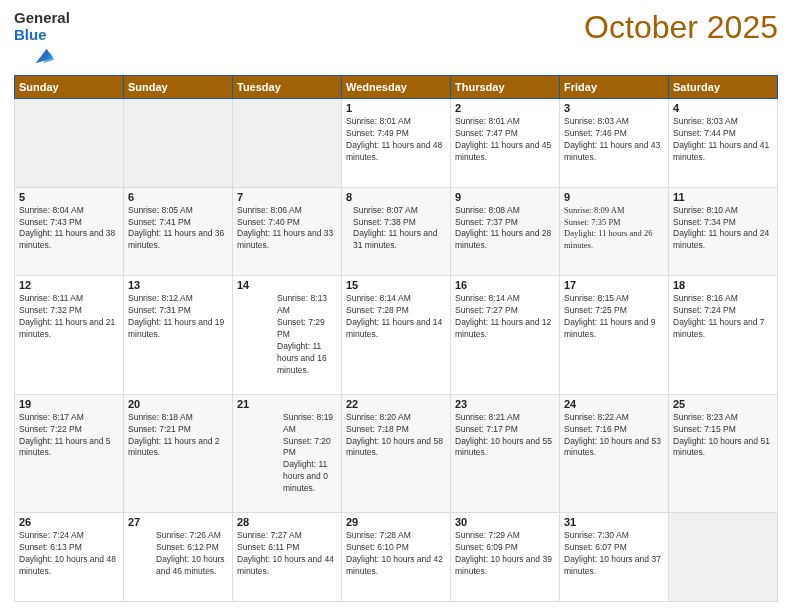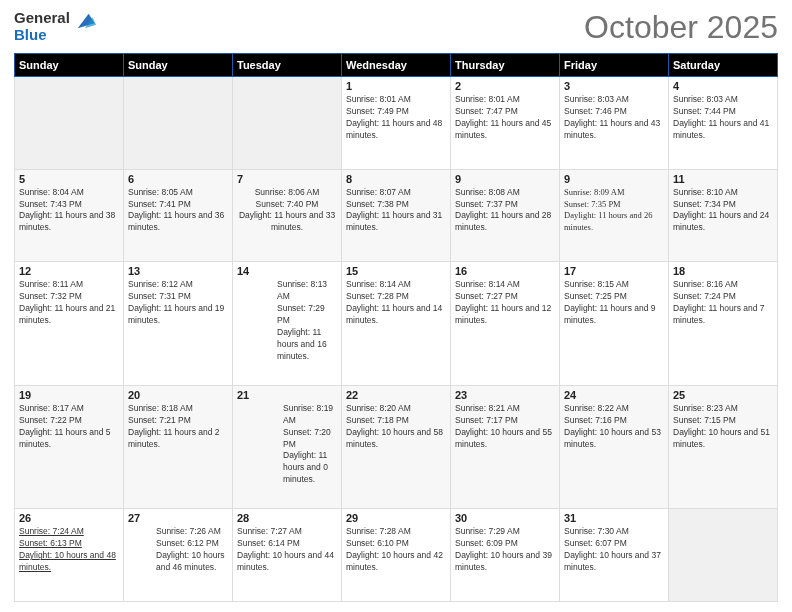--- a/index.html
+++ b/index.html
@@ -18,21 +18,23 @@
       flex-direction: column;
     }
     .header {
       display: flex;
       justify-content: space-between;
       align-items: flex-start;
       margin-bottom: 8px;
     }
     .logo {
       display: flex;
+      align-items: center;
       gap: 2px;
+      flex-direction: column;
     }
     .logo-text {
       display: flex;
       flex-direction: column;
       line-height: 1.1;
     }
     .logo-general {
       font-size: 15px;
       font-weight: bold;
       color: #333;
@@ -46,36 +48,36 @@
       width: 22px;
       height: 22px;
       margin-left: 2px;
     }
     .title-block {
       text-align: right;
     }
     .month-title {
       font-size: 32px;
       font-weight: 300;
-      color: #737373;
+      color: #a16207;
       line-height: 1.1;
     }
     .location {
       font-size: 13px;
       color: #555;
     }
     .calendar {
       flex: 1;
       border: 1px solid #ccc;
       border-collapse: collapse;
       width: 100%;
       table-layout: fixed;
     }
     .calendar th {
-      background: #000000;
+      background: #a16207;
       color: #fff;
       font-size: 11px;
       font-weight: bold;
       padding: 5px 4px;
       text-align: left;
       border: 1px solid #1a5aaa;
     }
     .calendar td {
       vertical-align: top;
       border: 1px solid #ddd;
@@ -177,27 +179,27 @@
 Daylight: 11 hours and 38 minutes.</div>
           </td>
           <td>
             <span class="day-number">6</span>
             <div class="day-info" style="white-space: pre-line;">Sunrise: 8:05 AM
 Sunset: 7:41 PM
 Daylight: 11 hours and 36 minutes.</div>
           </td>
           <td>
             <span class="day-number">7</span>
-            <div class="day-info" style="white-space: pre-line; text-align: center;">Sunrise: 8:06 AM
+            <div class="day-info" style="white-space: pre-line;">Sunrise: 8:06 AM
 Sunset: 7:40 PM
 Daylight: 11 hours and 33 minutes.</div>
           </td>
           <td>
             <span class="day-number">8</span>
-            <div class="day-info" style="white-space: pre-line;">Sunrise: 8:07 AM
+            <div class="day-info" style="white-space: pre-line; margin-left: 7px;">Sunrise: 8:07 AM
 Sunset: 7:38 PM
 Daylight: 11 hours and 31 minutes.</div>
           </td>
           <td>
             <span class="day-number">9</span>
             <div class="day-info" style="white-space: pre-line;">Sunrise: 8:08 AM
 Sunset: 7:37 PM
 Daylight: 11 hours and 28 minutes.</div>
           </td>
           <td>
@@ -297,34 +299,34 @@
           <td>
             <span class="day-number">25</span>
             <div class="day-info" style="white-space: pre-line;">Sunrise: 8:23 AM
 Sunset: 7:15 PM
 Daylight: 10 hours and 51 minutes.</div>
           </td>
         </tr>
         <tr>
           <td>
             <span class="day-number">26</span>
-            <div class="day-info" style="white-space: pre-line; text-decoration: underline;">Sunrise: 7:24 AM
+            <div class="day-info" style="white-space: pre-line;">Sunrise: 7:24 AM
 Sunset: 6:13 PM
 Daylight: 10 hours and 48 minutes.</div>
           </td>
           <td>
             <span class="day-number">27</span>
             <div class="day-info" style="white-space: pre-line; margin-left: 28px;">Sunrise: 7:26 AM
 Sunset: 6:12 PM
 Daylight: 10 hours and 46 minutes.</div>
           </td>
           <td>
             <span class="day-number">28</span>
             <div class="day-info" style="white-space: pre-line;">Sunrise: 7:27 AM
-Sunset: 6:14 PM
+Sunset: 6:11 PM
 Daylight: 10 hours and 44 minutes.</div>
           </td>
           <td>
             <span class="day-number">29</span>
             <div class="day-info" style="white-space: pre-line;">Sunrise: 7:28 AM
 Sunset: 6:10 PM
 Daylight: 10 hours and 42 minutes.</div>
           </td>
           <td>
             <span class="day-number">30</span>

